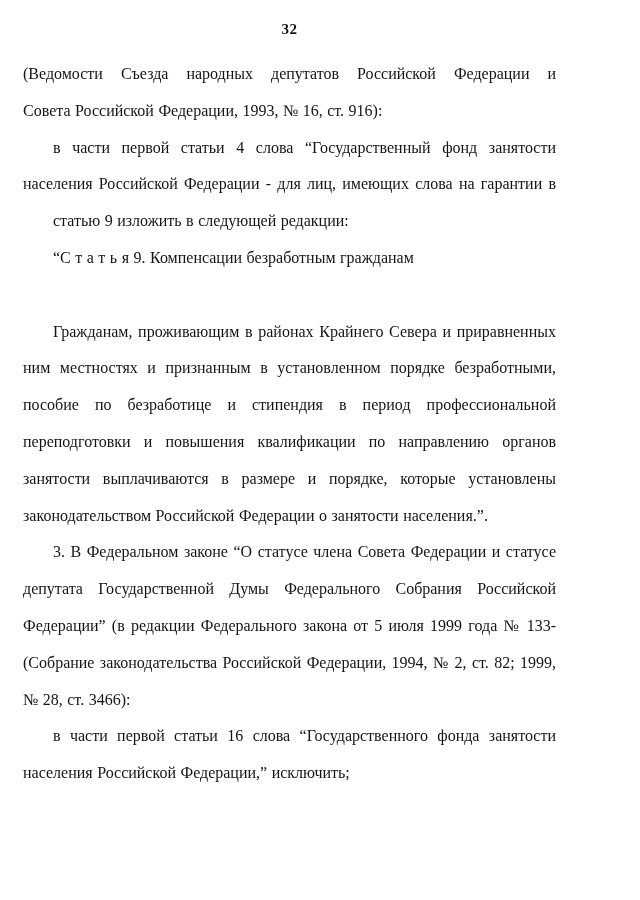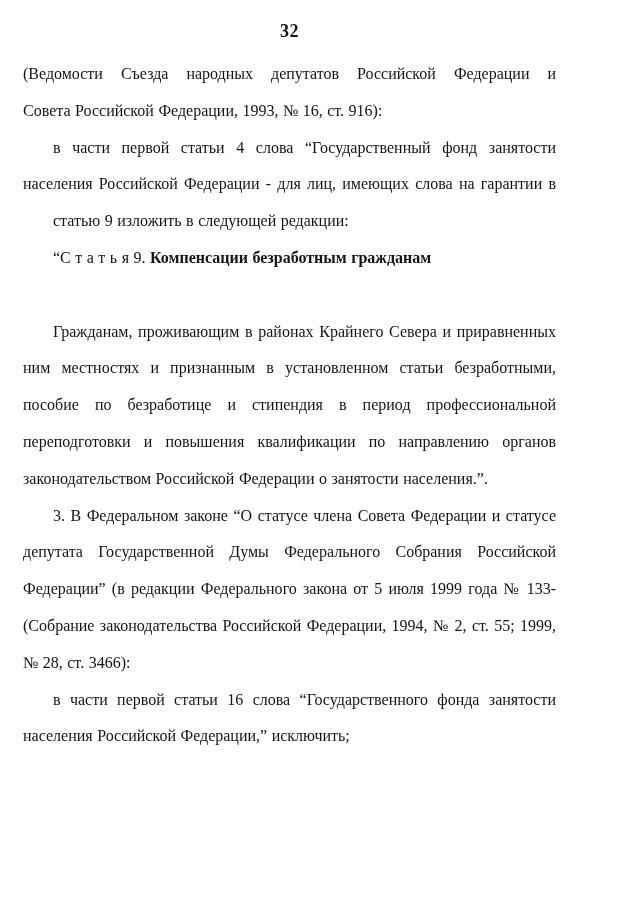--- a/index.html
+++ b/index.html
@@ -16,21 +16,21 @@
     font-family: "Liberation Serif", "DejaVu Serif", serif;
     color: #141414;
     overflow: hidden;
   }
   .page-number {
     position: absolute;
     top: 21px;
     left: 23px;
     width: 533px;
     text-align: center;
-    font-size: 18px;
+    font-size: 15px;
     font-weight: bold;
     letter-spacing: 0.5px;
   }
   .doc-body {
     position: absolute;
     top: 56px;
     left: 23px;
     width: 533px;
     font-size: 16px;
   }
@@ -47,42 +47,43 @@
   .line.left {
     text-align: left;
   }
   .line.indent {
     text-indent: 30px;
   }
   .line.spacer {
     
   }
   .bold {
-    font-weight: bold;
+    font-weight: normal;
   }
 </style>
 </head>
 <body>
 
 <div class="page">
   <div class="page-number">32</div>
   <div class="doc-body">
       <div class="line just">(Ведомости Съезда народных депутатов Российской Федерации и Верховного</div>
       <div class="line left">Совета Российской Федерации, 1993, № 16, ст. 916):</div>
       <div class="line just indent">в части первой статьи 4 слова “Государственный фонд занятости</div>
       <div class="line just">населения Российской Федерации - для лиц, имеющих слова на гарантии в</div>
       <div class="line left indent">статью 9 изложить в следующей редакции:</div>
       <div class="line left indent"><span>“С т а т ь я  9.  </span><span class="bold">Компенсации безработным гражданам</span></div>
       <div class="line spacer"></div>
       <div class="line just indent">Гражданам, проживающим в районах Крайнего Севера и приравненных к</div>
-      <div class="line just">ним местностях и признанным в установленном статьи безработными,</div>
+      <div class="line just">ним местностях и признанным в установленном порядке безработными,</div>
       <div class="line just">пособие по безработице и стипендия в период профессиональной подготовки,</div>
       <div class="line just">переподготовки и повышения квалификации по направлению органов службы</div>
+      <div class="line just">занятости выплачиваются в размере и порядке, которые установлены</div>
       <div class="line left">законодательством Российской Федерации о занятости населения.”.</div>
       <div class="line just indent">3. В Федеральном законе “О статусе члена Совета Федерации и статусе</div>
       <div class="line just">депутата Государственной Думы Федерального Собрания Российской</div>
       <div class="line just">Федерации” (в редакции Федерального закона от 5 июля 1999 года № 133-ФЗ)</div>
-      <div class="line just">(Собрание законодательства Российской Федерации, 1994, № 2, ст. 55; 1999,</div>
+      <div class="line just">(Собрание законодательства Российской Федерации, 1994, № 2, ст. 82; 1999,</div>
       <div class="line left">№ 28, ст. 3466):</div>
       <div class="line just indent">в части первой статьи 16 слова “Государственного фонда занятости</div>
       <div class="line left">населения Российской Федерации,” исключить;</div>
     </div>
 </div>
 
 </body></html>

